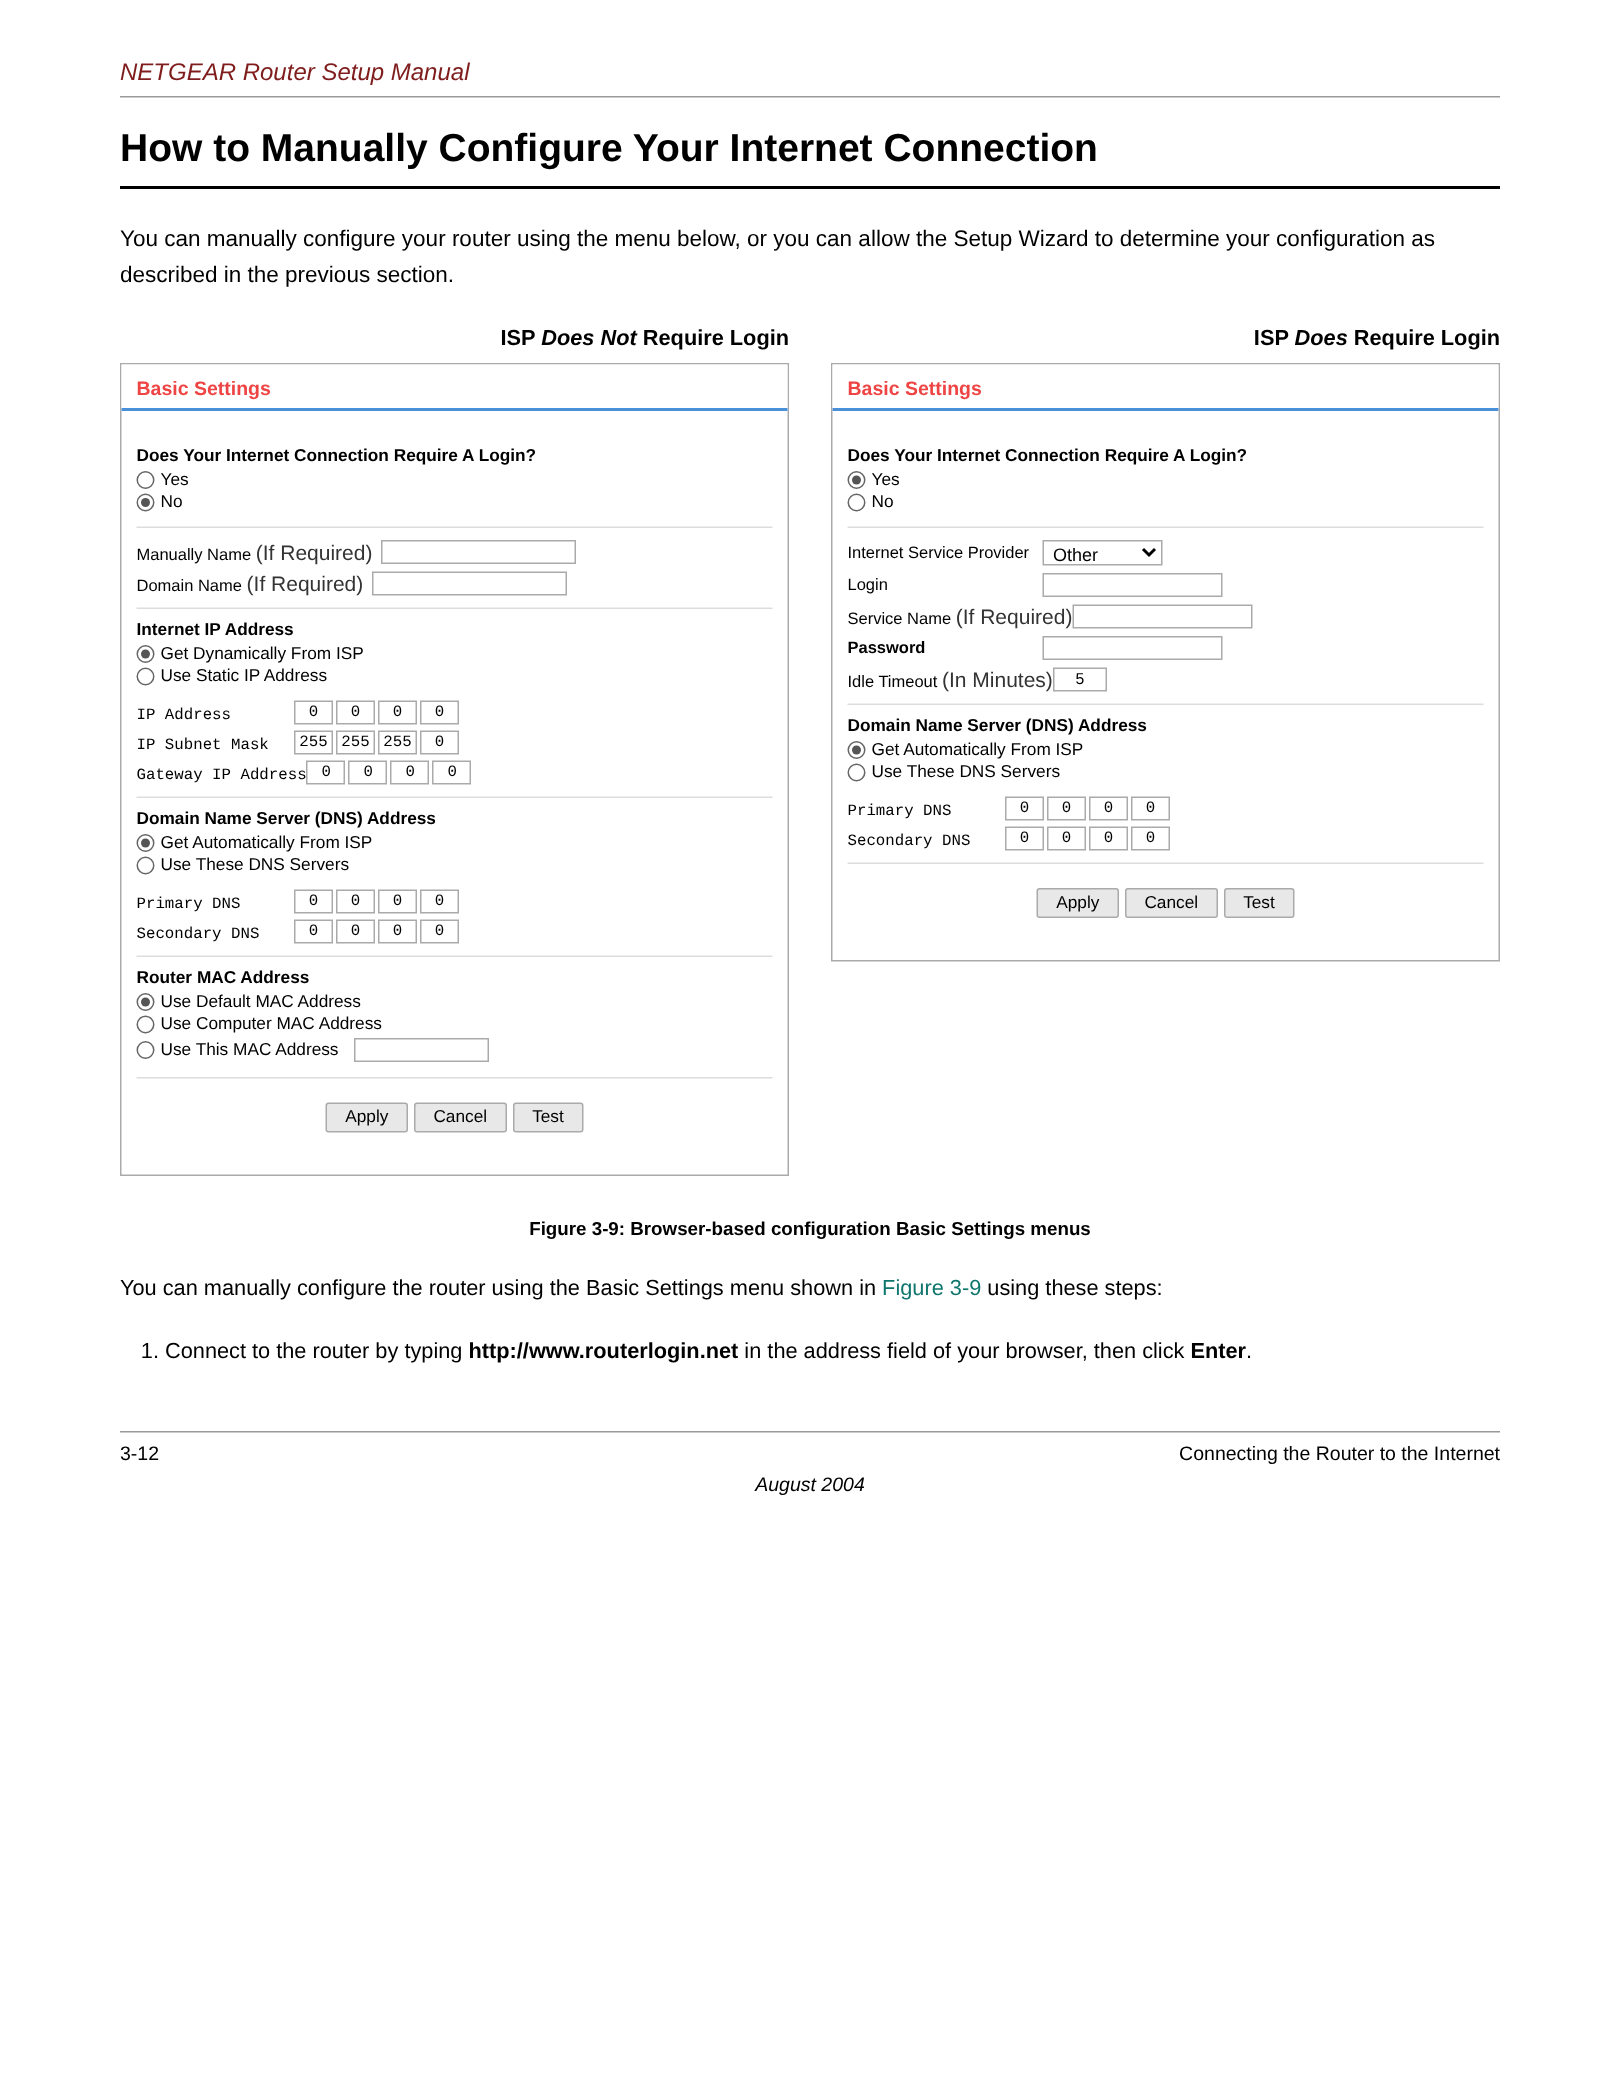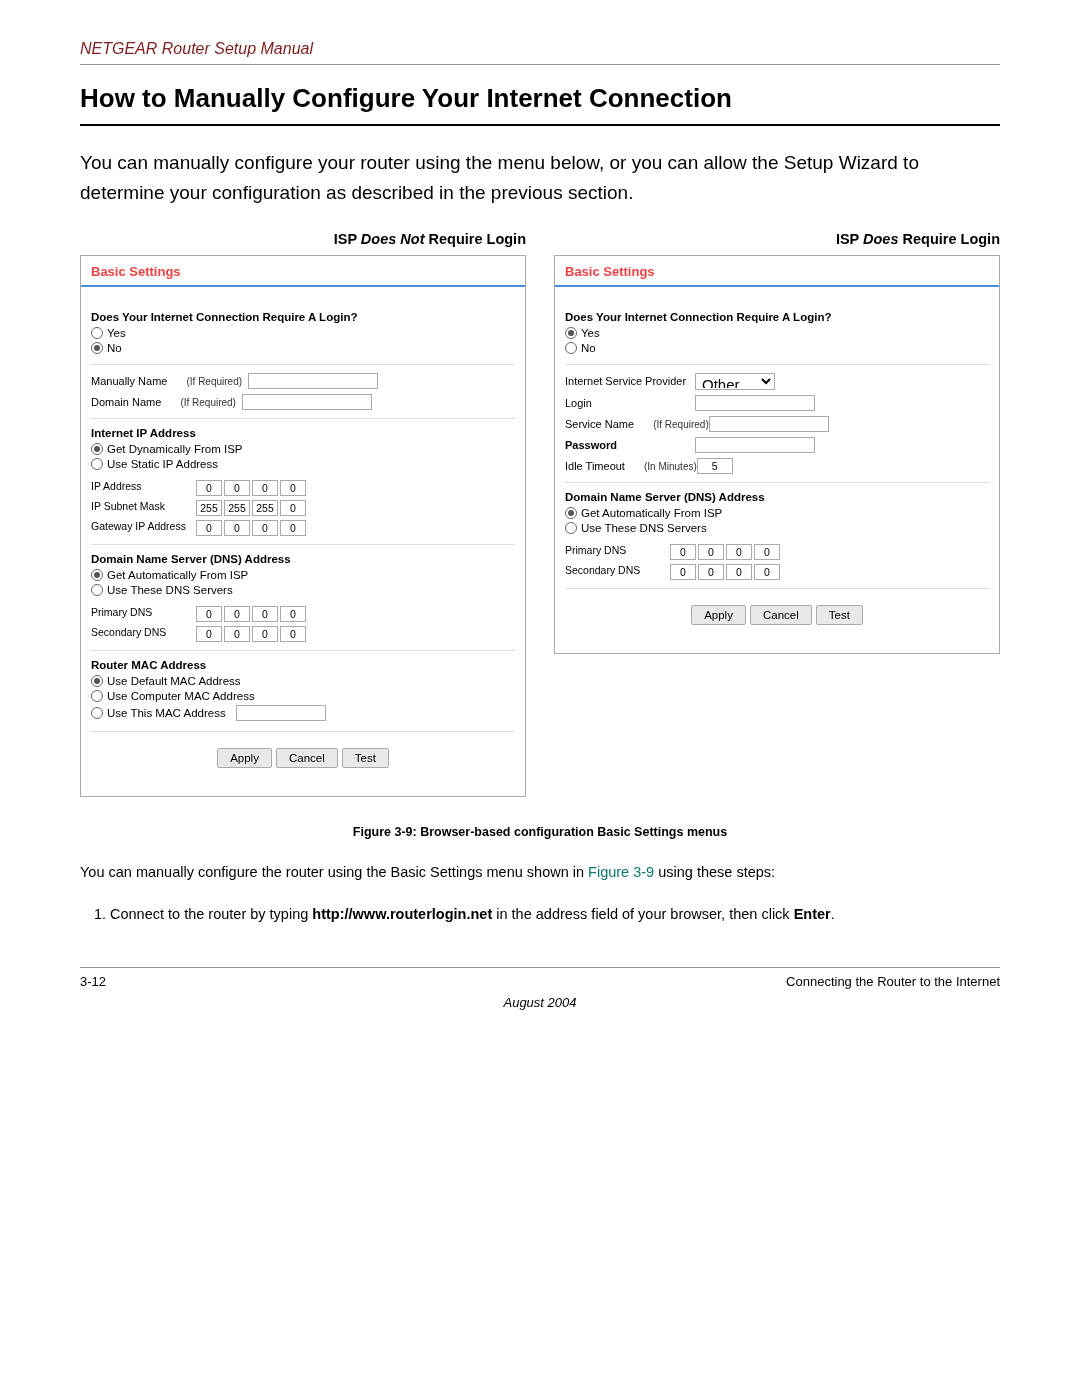--- a/index.html
+++ b/index.html
@@ -33,21 +33,21 @@
       font-size: 26px;
       font-weight: bold;
       margin-bottom: 10px;
     }
     .title-rule {
       border: none;
       border-top: 2px solid #000;
       margin-bottom: 22px;
     }
     .intro-text {
-      font-size: 19px;
+      font-size: 15px;
       line-height: 1.6;
       margin-bottom: 22px;
     }
     .figures-row {
       display: flex;
       gap: 28px;
       margin-bottom: 28px;
     }
     .figure-col {
       flex: 1;
@@ -114,23 +114,22 @@
       display: flex;
       align-items: center;
       gap: 6px;
       margin-bottom: 5px;
     }
     .field-label {
       font-size: 11px;
       min-width: 120px;
     }
     .field-label-sm {
-      font-size: 10px;
+      font-size: 14px;
       color: #333;
-      margin-left: 16px;
     }
     .text-input {
       border: 1px solid #aaa;
       height: 16px;
       font-size: 11px;
       padding: 0 2px;
       background: #fff;
     }
     .text-input-wide {
       width: 130px;
@@ -146,22 +145,23 @@
       height: 16px;
       font-size: 10.5px;
       text-align: center;
       background: #fff;
       display: flex;
       align-items: center;
       justify-content: center;
     }
     .ip-row {
       display: flex;
-      align-items: flex-start;
+      align-items: flex-end;
       margin-bottom: 4px;
+      font-family: Liberation Mono, monospace;
     }
     .ip-row-label {
       font-size: 10.5px;
       min-width: 105px;
     }
     .divider-light {
       border: none;
       border-top: 1px solid #ddd;
       margin: 8px 0;
     }
@@ -174,21 +174,21 @@
     .btn {
       border: 1px solid #aaa;
       background: #e8e8e8;
       font-size: 11.5px;
       padding: 3px 12px;
       cursor: pointer;
       border-radius: 2px;
     }
     .dropdown-select {
       border: 1px solid #aaa;
-      font-size: 15px;
+      font-size: 12px;
       padding: 1px 2px;
       height: 17px;
       background: #fff;
       width: 80px;
     }
     .isp-field-row {
       display: flex;
       align-items: center;
       margin-bottom: 5px;
     }

